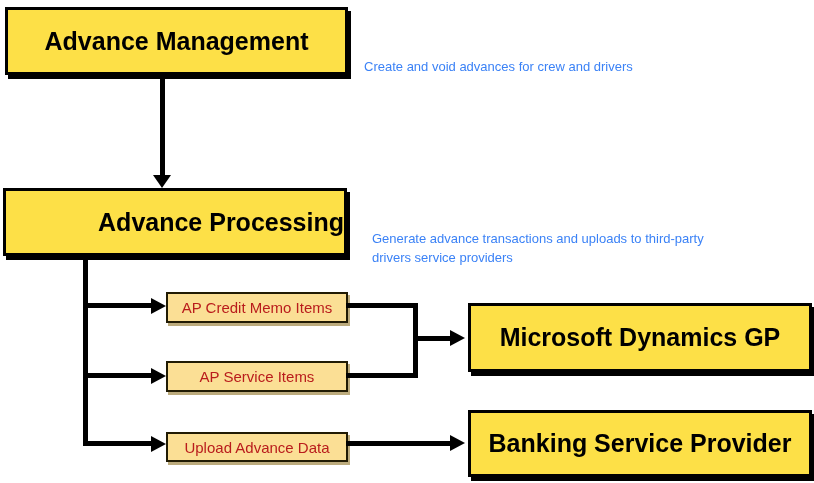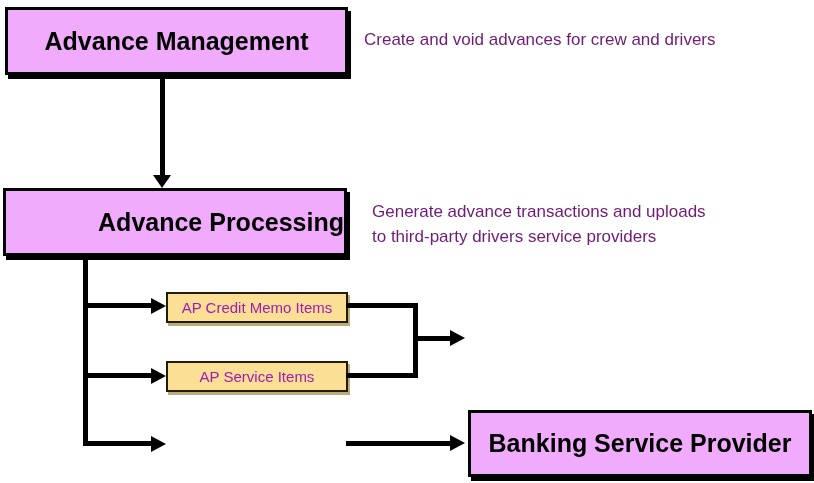--- a/index.html
+++ b/index.html
@@ -9,21 +9,21 @@
     position: relative;
     width: 814px;
     height: 483px;
     background: #ffffff;
     overflow: hidden;
   }
   .abs { position: absolute; }
 
   
   .main-box {
-    background: #f0abfc;
+    background: #fde047;
     border: 3px solid #000000;
     box-shadow: 3px 4px 0 0 #000000;
     display: flex;
     align-items: center;
     justify-content: center;
   }
   .main-box .label {
     font-size: 25px;
     font-weight: 700;
     color: #000000;
@@ -34,29 +34,30 @@
   .process-box {
     background: #FBDF95;
     border: 2px solid #211B04;
     box-shadow: 2px 3px 0 0 rgba(166, 143, 82, 0.75);
     display: flex;
     align-items: center;
     justify-content: center;
   }
   .process-box .label {
     font-size: 15px;
-    color: #a21caf;
+    color: #b91c1c;
     white-space: nowrap;
   }
 
   
   .desc {
-    font-size: 17px;
+    font-size: 13px;
     line-height: 1.45;
-    color: #701a75;
+    color: #3b82f6;
+    margin-top: 30px;
   }
 
   
   .line { background: #000000; }
 
   
   .arrow-down {
     width: 0; height: 0;
     border-left: 9px solid transparent;
     border-right: 9px solid transparent;
@@ -96,27 +97,33 @@
   </div>
 
   <div class="abs line" style="left:86px; top:373px; width:67px; height:5px;"></div>
   <div class="abs arrow-right" style="left:151px; top:368px;"></div>
   <div class="abs process-box" style="left:166px; top:361px; width:182px; height:31px;">
     <span class="label">AP Service Items</span>
   </div>
 
   <div class="abs line" style="left:86px; top:441px; width:67px; height:5px;"></div>
   <div class="abs arrow-right" style="left:151px; top:436px;"></div>
+  <div class="abs process-box" style="left:166px; top:432px; width:182px; height:30px;">
+    <span class="label">Upload Advance Data</span>
+  </div>
 
   <div class="abs line" style="left:346px; top:303px; width:71px; height:5px;"></div>
   <div class="abs line" style="left:346px; top:373px; width:71px; height:5px;"></div>
   <div class="abs line" style="left:413px; top:303px; width:5px; height:75px;"></div>
   <div class="abs line" style="left:415px; top:336px; width:37px; height:5px;"></div>
   <div class="abs arrow-right" style="left:450px; top:330px;"></div>
 
+  <div class="abs main-box" style="left:468px; top:303px; width:344px; height:69px;">
+    <span class="label">Microsoft Dynamics GP</span>
+  </div>
 
   <div class="abs line" style="left:346px; top:441px; width:106px; height:5px;"></div>
   <div class="abs arrow-right" style="left:450px; top:435px;"></div>
 
   <div class="abs main-box" style="left:468px; top:410px; width:344px; height:67px;">
     <span class="label">Banking Service Provider</span>
   </div>
 
 </div>
 

